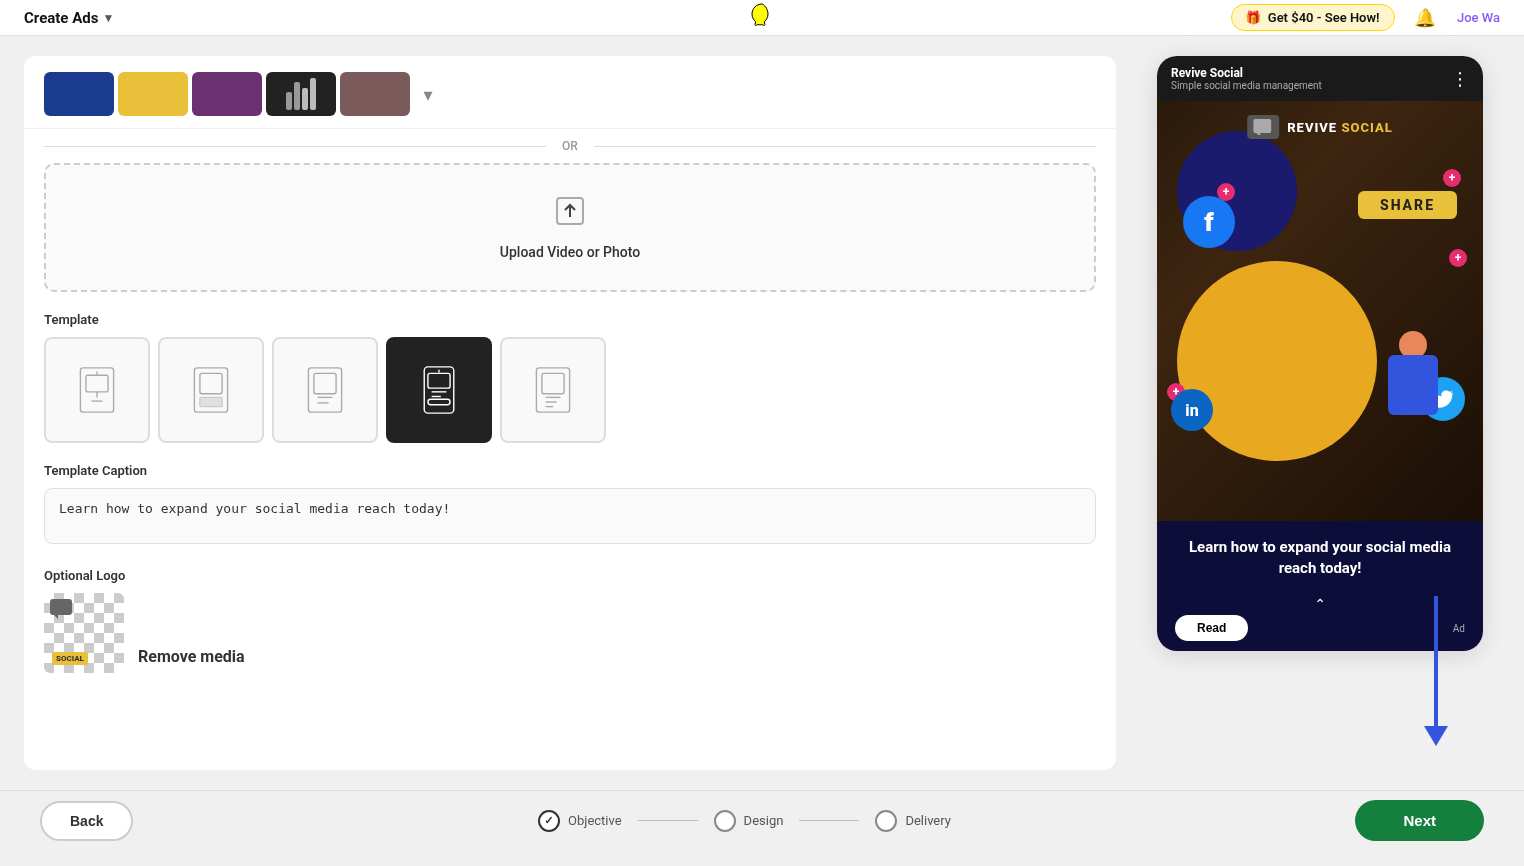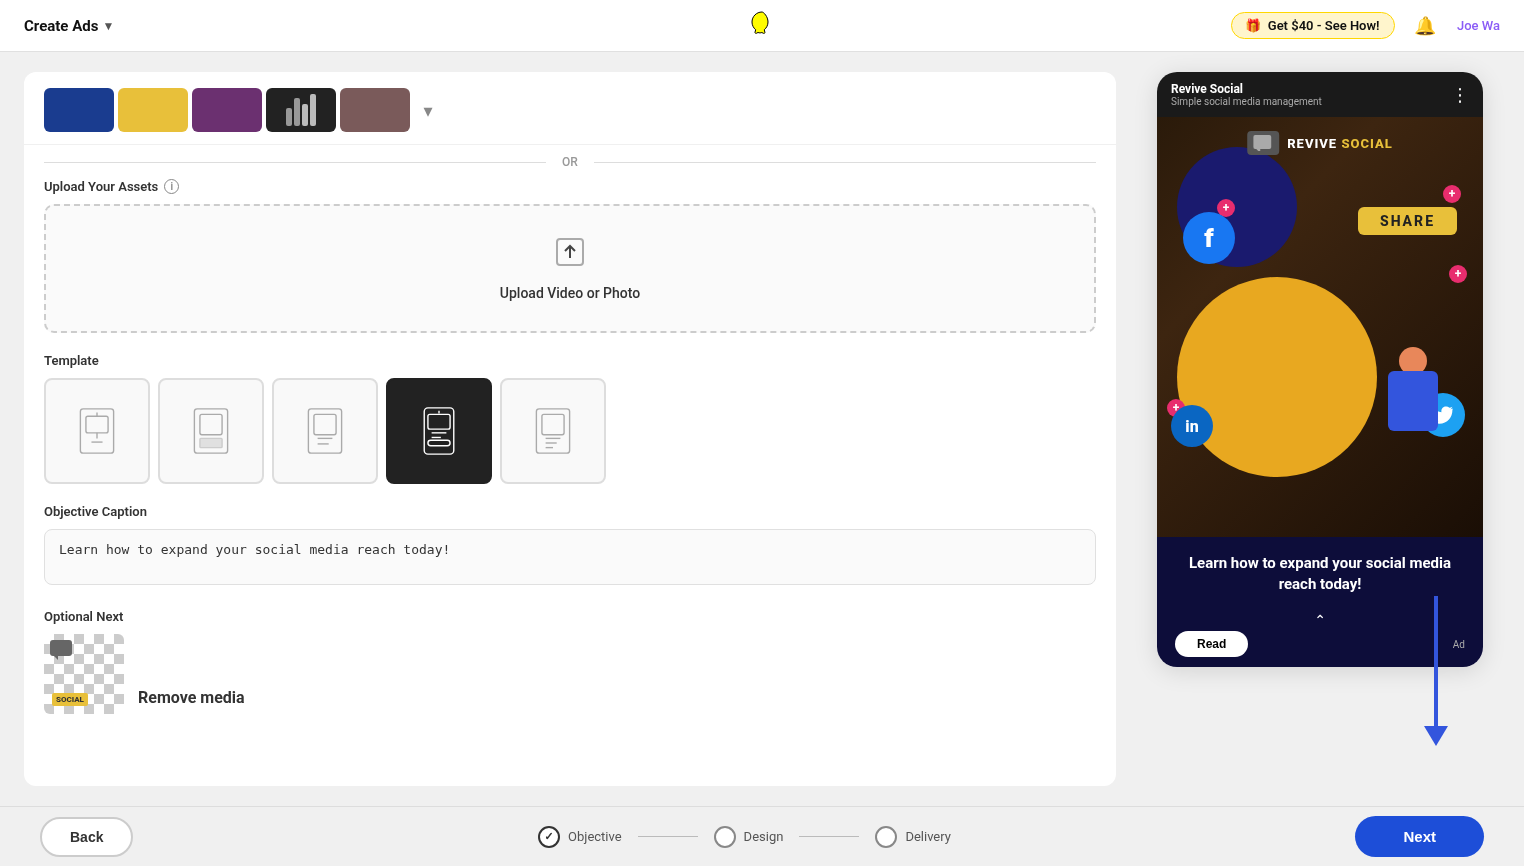--- a/index.html
+++ b/index.html
@@ -7,21 +7,21 @@
       font-family: -apple-system, BlinkMacSystemFont, 'Segoe UI', Roboto, sans-serif;
       background: #f0f0f0;
       width: 1524px;
       min-height: 866px;
       overflow: hidden;
     }
 
     
     .topnav {
       background: #fff;
-      height: 52px;
+      height: 36px;
       display: flex;
       align-items: center;
       padding: 0 24px;
       border-bottom: 1px solid #e0e0e0;
       position: relative;
       z-index: 10;
     }
     .topnav-left {
       display: flex;
       align-items: center;
@@ -572,21 +572,21 @@
     .step-label {
       font-size: 13px;
       color: #555;
     }
     .step-line {
       width: 60px;
       height: 1px;
       background: #bbb;
     }
     .next-btn {
-      background: #1d4ed8;
+      background: #15803d;
       color: #fff;
       border: none;
       border-radius: 30px;
       padding: 12px 48px;
       font-size: 15px;
       font-weight: 600;
       cursor: pointer;
     }
 
     
@@ -679,24 +679,20 @@
 
     <div class="or-divider">
       <div class="or-line"></div>
       <span class="or-text">OR</span>
       <div class="or-line"></div>
     </div>
 
     <div class="section-content">
 
       
-      <div class="section-label">
-        <span>Upload Your Assets</span>
-        <span class="info-icon">i</span>
-      </div>
 
       <div class="upload-zone">
         <span class="upload-icon">
           <svg width="32" height="32" viewBox="0 0 32 32" fill="none" stroke="#444" stroke-width="2">
             <rect x="3" y="3" width="26" height="26" rx="3" stroke="#aaa"></rect>
             <polyline points="16,22 16,10"></polyline>
             <polyline points="11,15 16,10 21,15"></polyline>
           </svg>
         </span>
         <span class="upload-text">Upload Video or Photo</span>
@@ -752,27 +748,27 @@
             <rect x="8" y="8" width="24" height="22" rx="2"></rect>
             <line x1="12" y1="34" x2="28" y2="34"></line>
             <line x1="12" y1="39" x2="24" y2="39"></line>
             <line x1="12" y1="44" x2="20" y2="44"></line>
           </svg>
         </div>
       </div>
 
       
       <div class="section-label">
-        <span>Objective Caption</span>
+        <span>Template Caption</span>
       </div>
       <textarea class="caption-input" rows="2" style="">Learn how to expand your social media reach today!</textarea>
 
       
       <div class="section-label">
-        <span>Optional Next</span>
+        <span>Optional Logo</span>
       </div>
       <div class="logo-section">
         <div class="logo-preview">
 
           <svg width="24" height="20" viewBox="0 0 24 20" fill="#777" style="position:absolute;top:6px;left:6px;">
             <rect width="22" height="16" rx="3" fill="#666"></rect>
             <polygon points="4,16 8,20 8,16" fill="#666"></polygon>
           </svg>
           <div class="logo-overlay">SOCIAL</div>
         </div>

